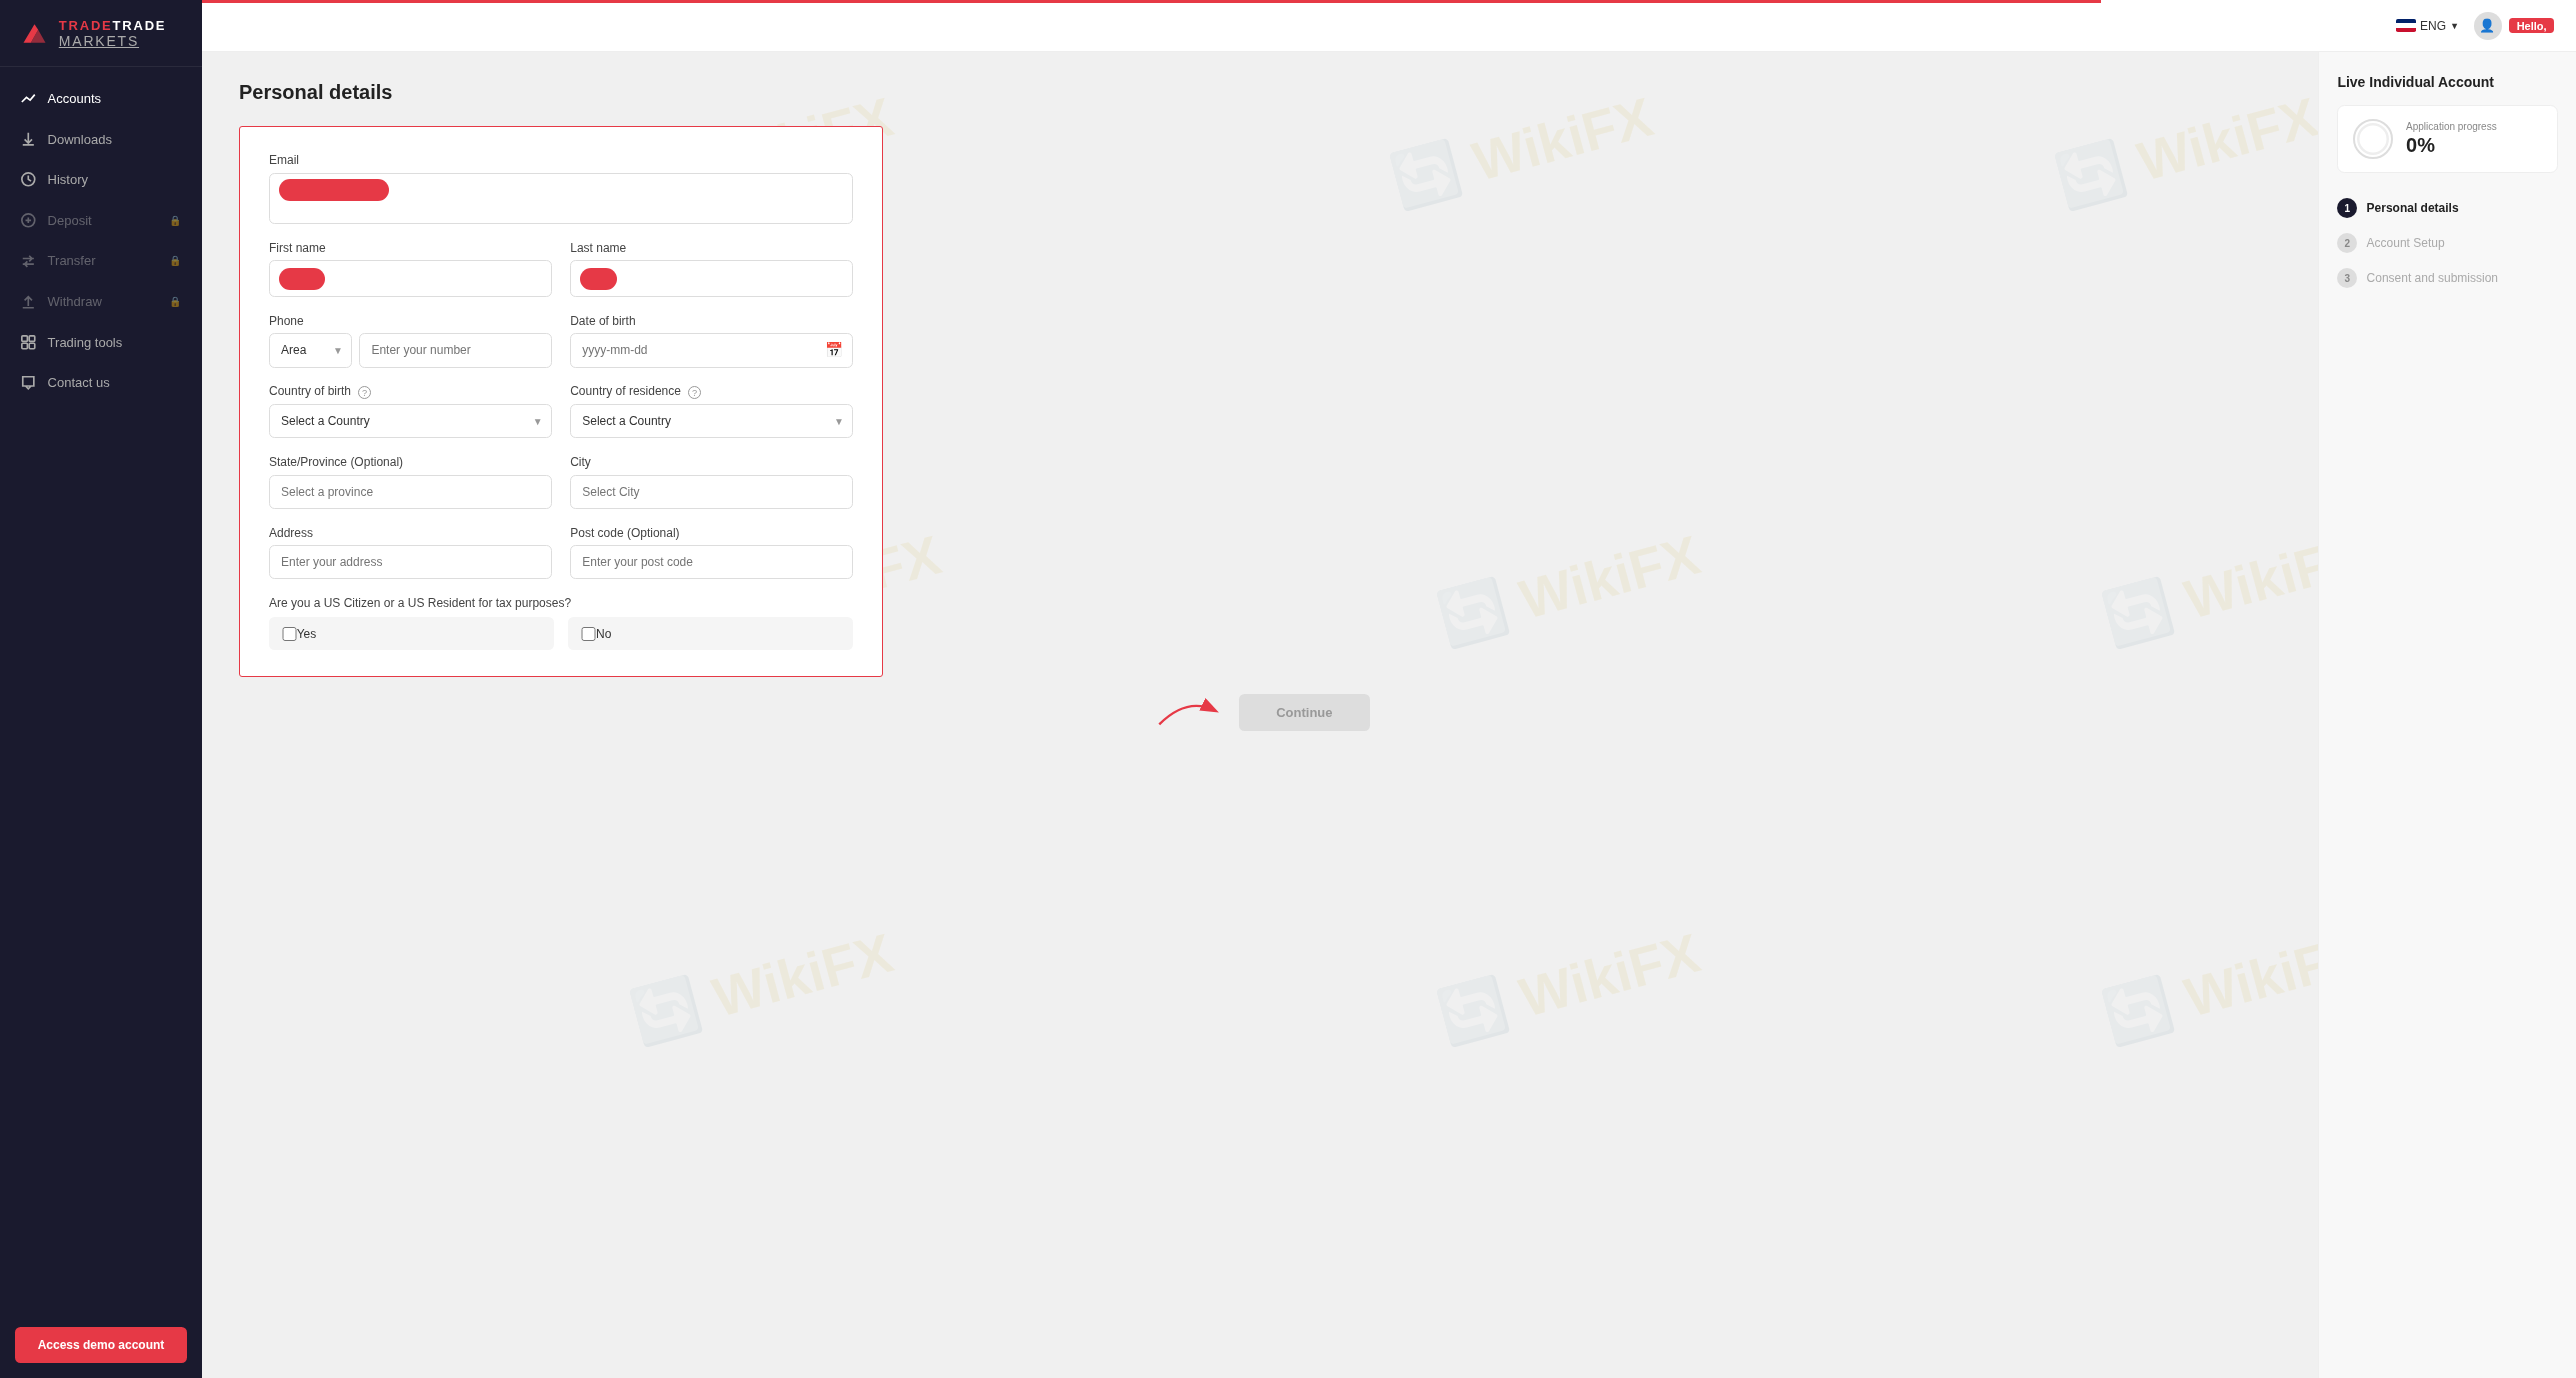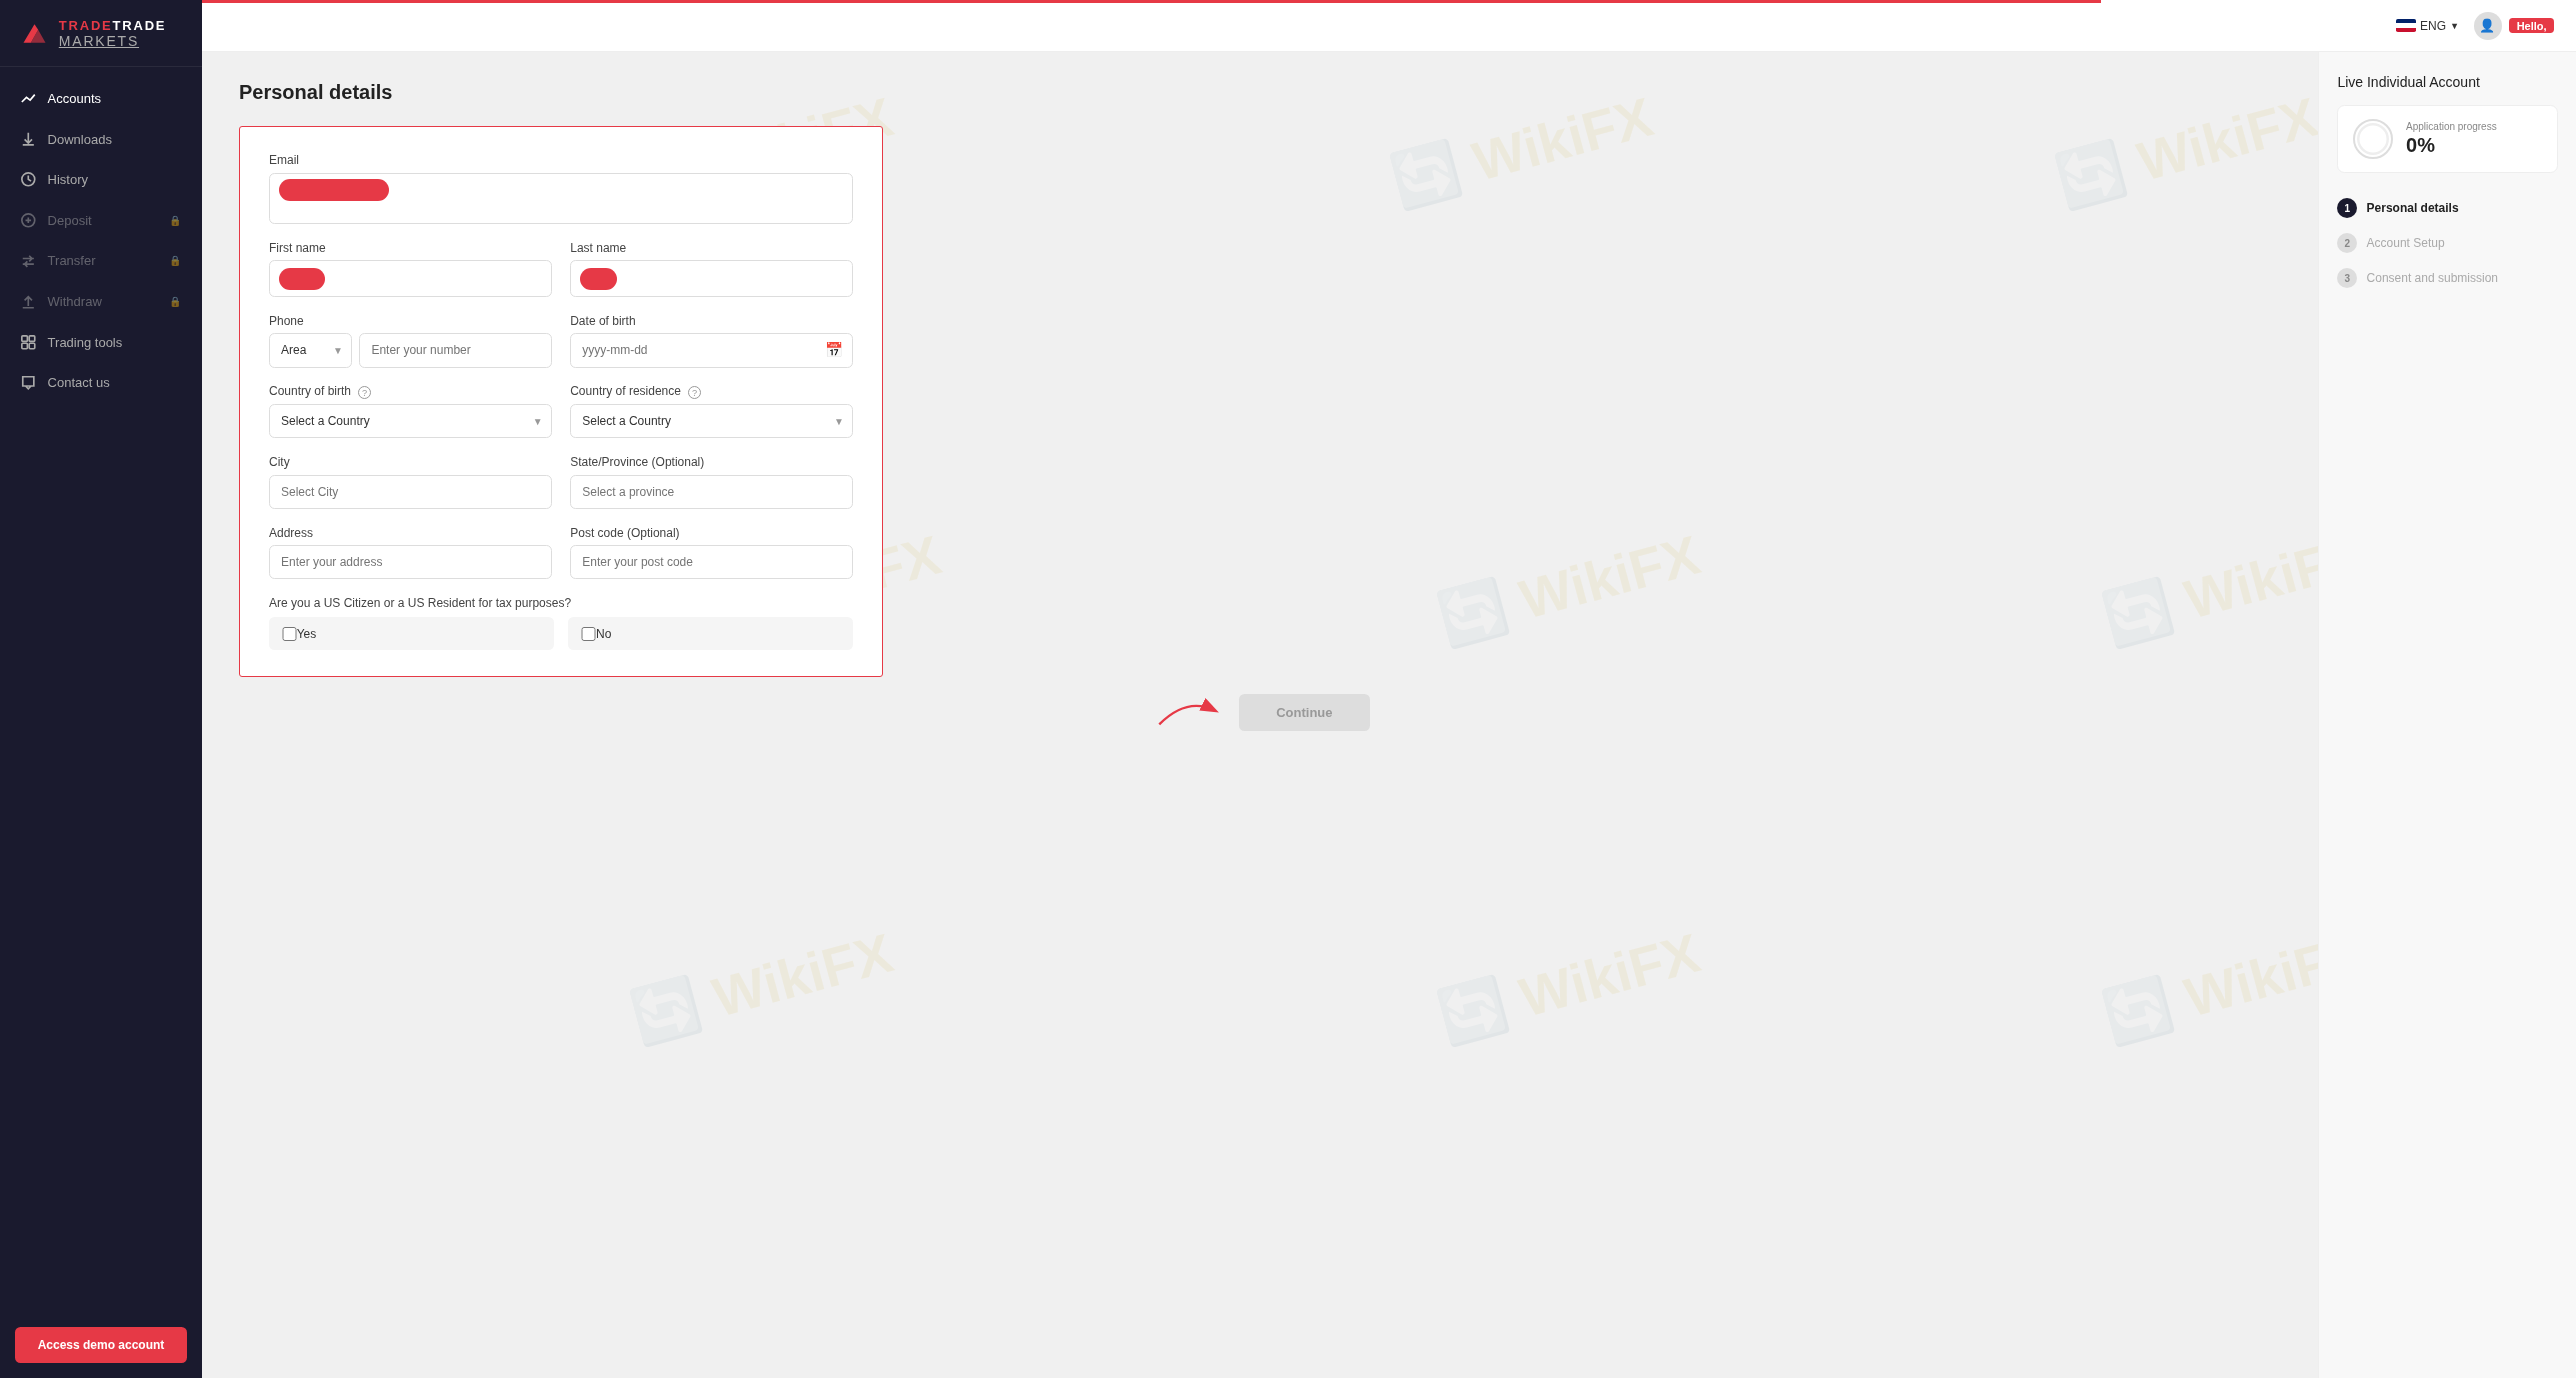--- a/index.html
+++ b/index.html
@@ -338,21 +338,21 @@
       background: #f8f8f8;
       padding: 22px 18.4px;
       border-left: 0.9px solid #eee;
       overflow-y: auto;
       position: relative;
       z-index: 1;
     }
 
     .live-account-title {
       font-size: 14px;
-      font-weight: 400;
+      font-weight: 700;
       color: #222;
       margin-bottom: 14.7px;
     }
 
     .progress-card {
       background: #fff;
       border-radius: 7.4px;
       padding: 13px 14.7px;
       display: flex;
       align-items: center;
@@ -633,26 +633,26 @@
               <select>
                 <option value="">Select a Country</option>
               </select>
               <span class="select-chevron">▼</span>
             </div>
           </div>
         </div>
 
         <div class="form-row">
           <div class="form-group">
+            <label>State/Province (Optional)</label>
+            <input type="text" placeholder="Select a province" style="">
+          </div>
+          <div class="form-group">
             <label>City</label>
             <input type="text" placeholder="Select City" style="">
-          </div>
-          <div class="form-group">
-            <label>State/Province (Optional)</label>
-            <input type="text" placeholder="Select a province" style="">
           </div>
         </div>
 
         <div class="form-row">
           <div class="form-group">
             <label>Address</label>
             <input type="text" placeholder="Enter your address" style="">
           </div>
           <div class="form-group">
             <label>Post code (Optional)</label>

